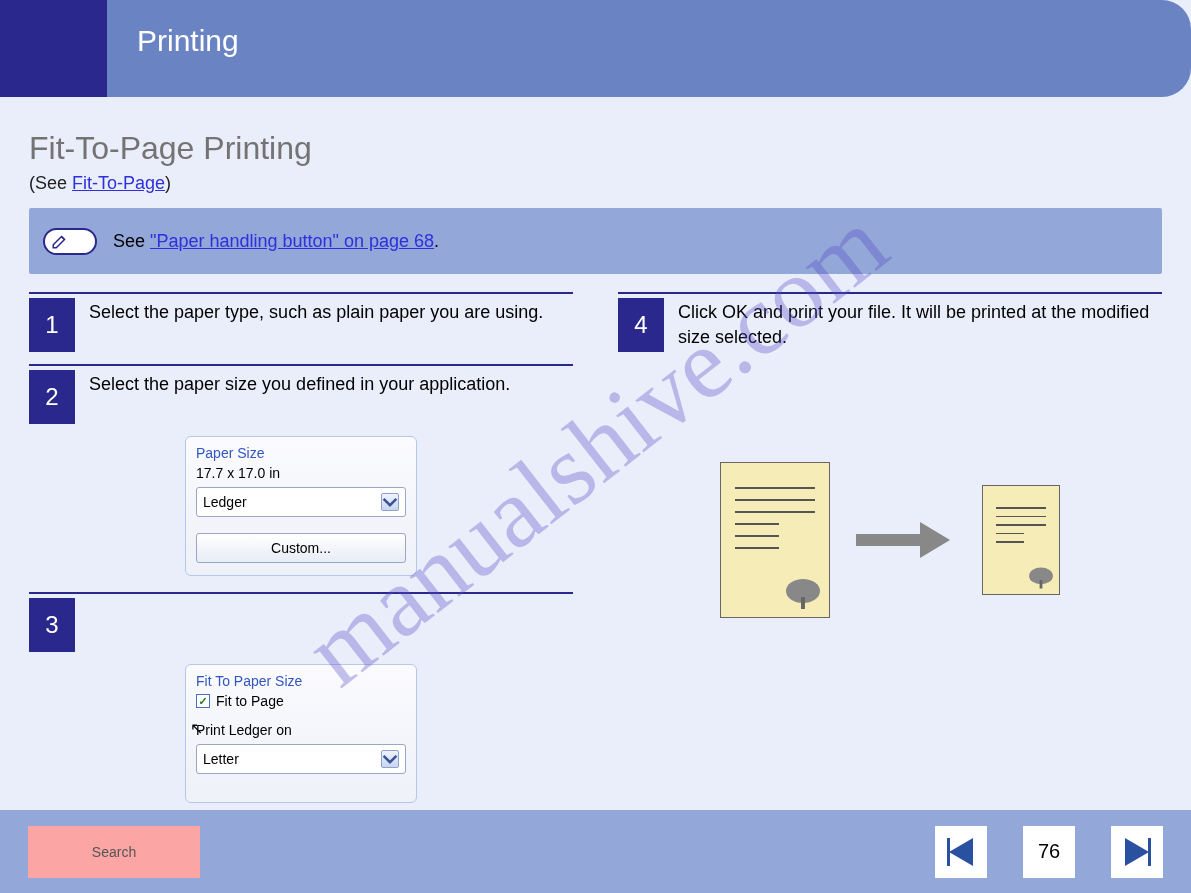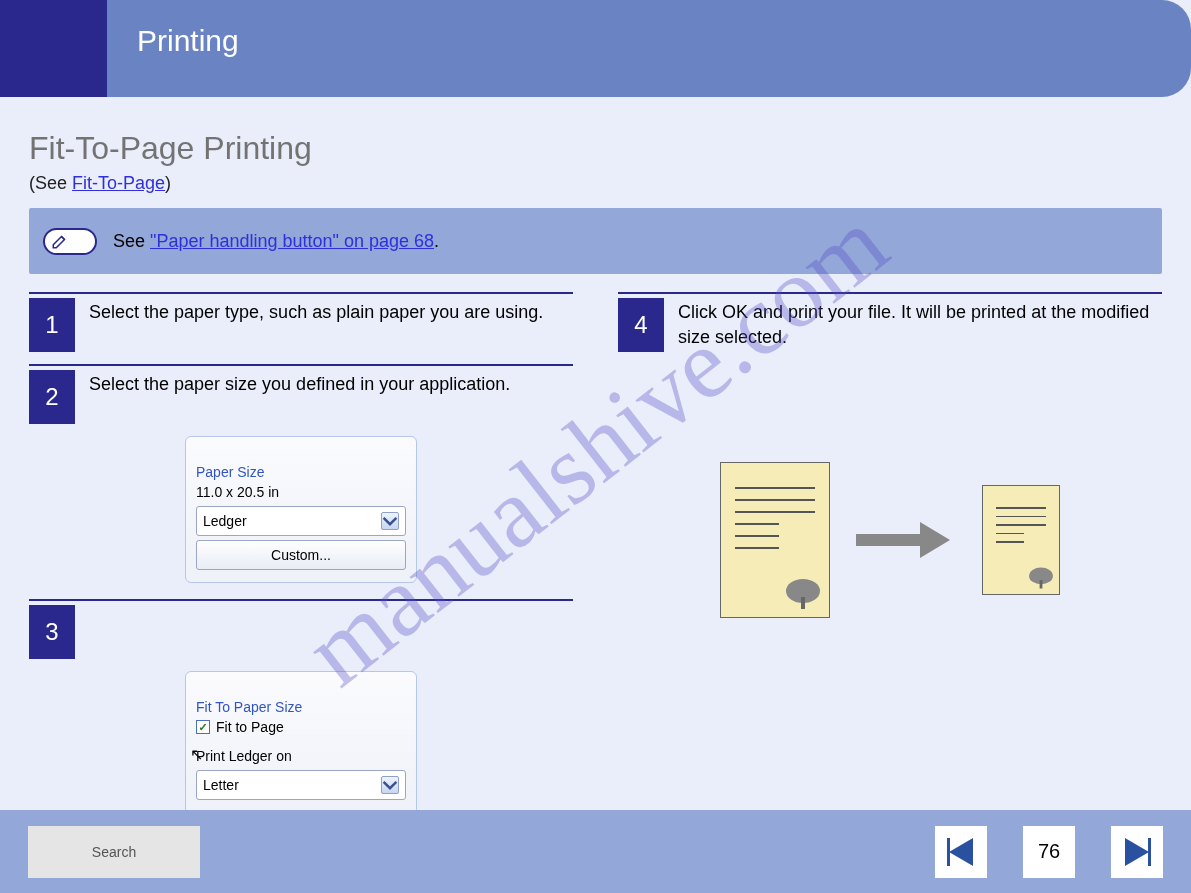--- a/index.html
+++ b/index.html
@@ -120,31 +120,31 @@
 
   .widget {
     margin: 6px 0 16px 156px;
     width: 232px;
     border: 1px solid #b5c8ec;
     background: linear-gradient(#fbfbfe,#eef1f8);
     border-radius: 6px;
     padding: 8px 10px 12px;
     font-size: 14px;
   }
-  .widget .w-title { color: #3256c0; font-weight: normal; margin-bottom: 4px; margin-top: 19px; }
+  .widget .w-title { color: #3256c0; font-weight: normal; margin-bottom: 4px; }
   .widget .w-val { color: #000; margin-bottom: 6px; font-size: 14px; }
   .widget .dd {
     height: 30px;
     border: 1px solid #9aa6c6;
     background: #fff;
     border-radius: 3px;
     display: flex; align-items: center; justify-content: space-between;
     padding: 8px 6px;
     font-size: 14px;
-    margin-bottom: 4px;
+    margin-bottom: 16px;
   }
   .widget .dd .chev {
     width: 18px; height: 18px;
     background: linear-gradient(#eef3ff,#c8d6f0);
     border: 1px solid #90a0cc;
     border-radius: 2px;
     display:flex;align-items:center;justify-content:center;
   }
   .widget .btn {
     height: 30px;
@@ -206,21 +206,21 @@
     position: absolute;
     left:0; right:0; bottom:0;
     height: 83px;
     background: #93a7d8;
     display: flex;
     align-items: center;
     justify-content: space-between;
     padding: 0 28px;
   }
   .footer .search {
-    width: 172px; height: 52px; background: #e5e5e5;
+    width: 172px; height: 52px; background: #fca5a5;
     display:flex;align-items:center;justify-content:center;
     color:#555;font-size:14px;
   }
   .footer .right {
     display:flex;align-items:center;gap:36px;
   }
   .footer .page {
     width: 52px; height: 52px; background: #fff;
     display:flex;align-items:center;justify-content:center;
     color:#000;font-size:20px;
@@ -270,21 +270,21 @@
       </div>
 
       <div class="hr-top"></div>
       <div class="step">
         <div class="step-num">2</div>
         <div class="step-text">Select the paper size you defined in your application.</div>
       </div>
 
       <div class="widget">
         <div class="w-title">Paper Size</div>
-        <div class="w-val">11.0 x 20.5 in</div>
+        <div class="w-val">17.7 x 17.0 in</div>
         <div class="dd">
           <span>Ledger</span>
           <span class="chev">
             <svg viewBox="0 0 10 10">
                 <path d="M1 3 L5 7 L9 3" fill="none" stroke="#3a5090" stroke-width="1.5"></path>
               </svg>
           </span>
         </div>
         <div class="btn">Custom...</div>
       </div>

